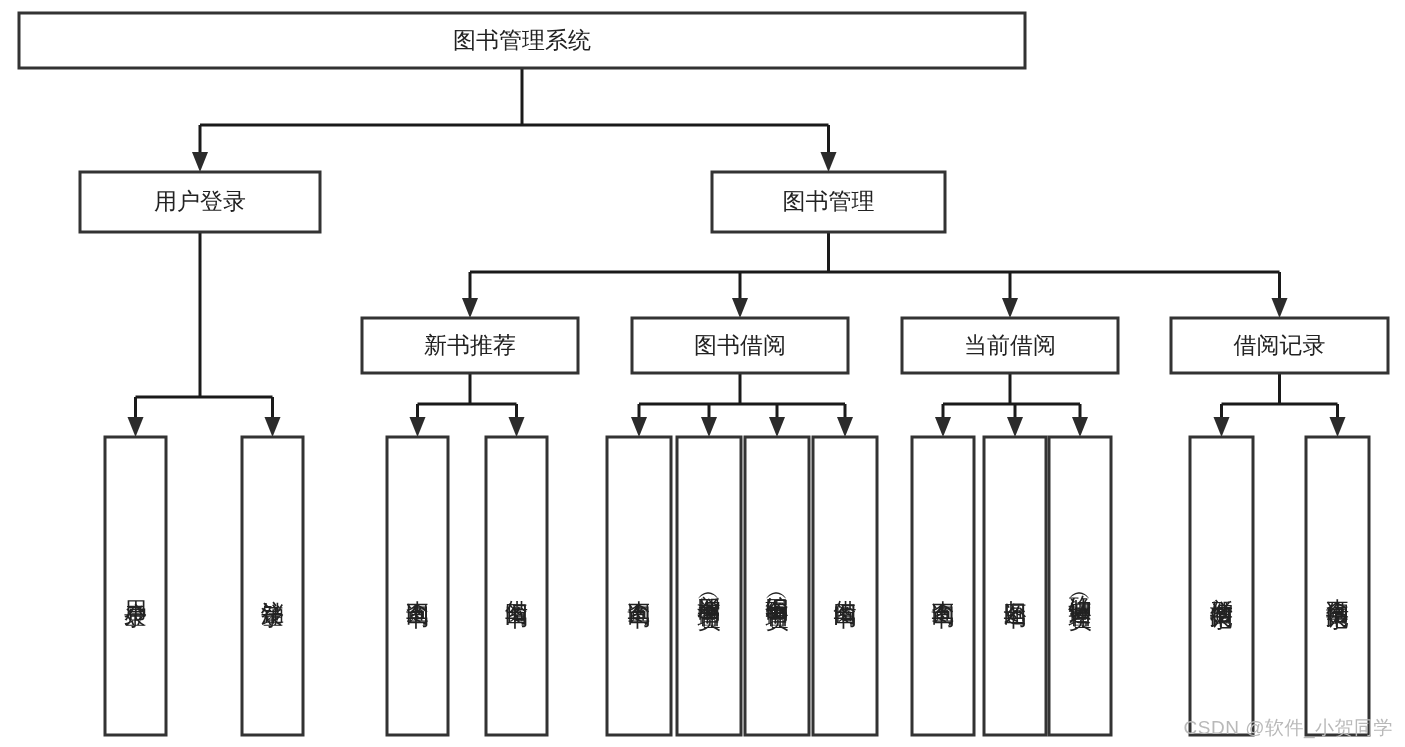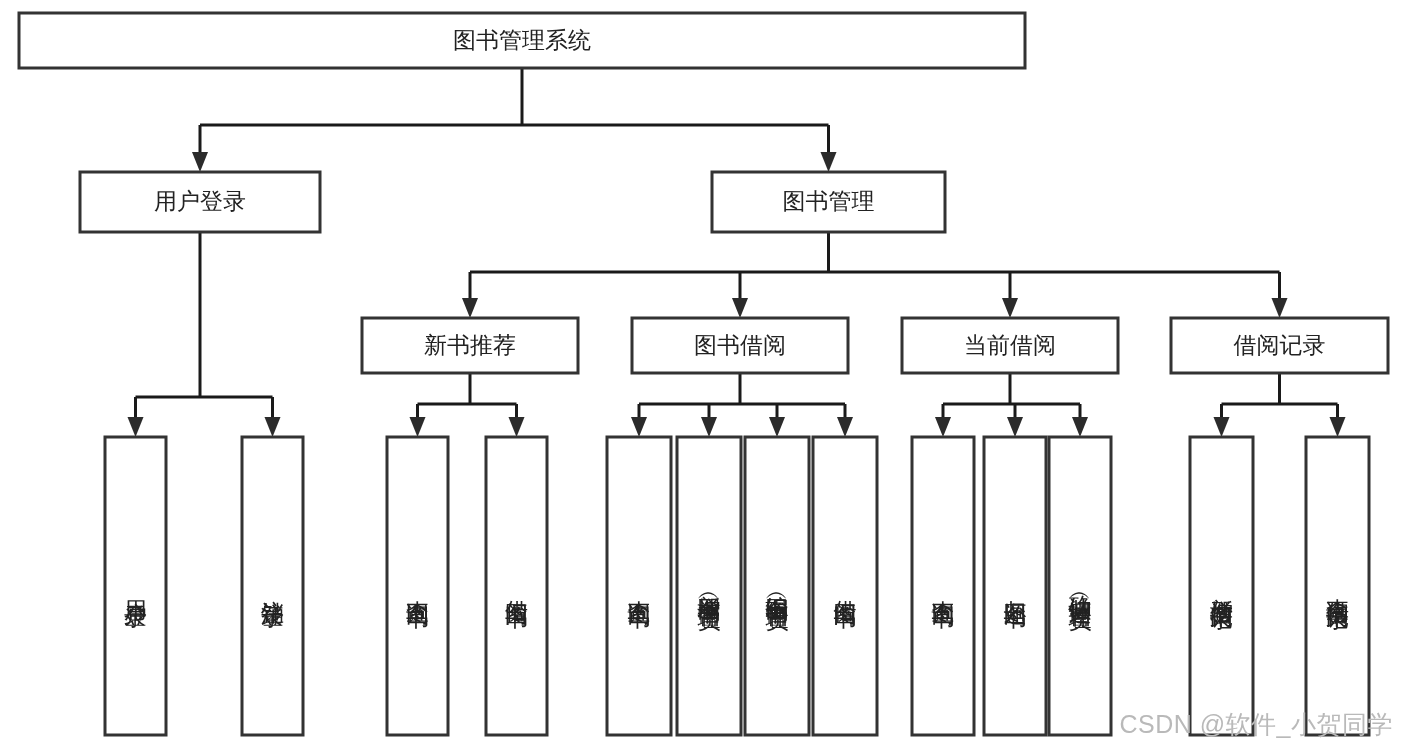--- a/index.html
+++ b/index.html
@@ -65,21 +65,21 @@
     color: #222222;
     letter-spacing: 2px;
     white-space: nowrap;
     text-align: center;
   }
   .watermark {
     position: absolute;
     right: 12px;
     bottom: 6px;
     font-family: "Liberation Sans", "DejaVu Sans", sans-serif;
-    font-size: 25px;
+    font-size: 19px;
     color: #b9b9b9;
     letter-spacing: 0.5px;
     user-select: none;
   }
 </style>
 </head>
 <body>
 
 <div id="diagram-root">
   <svg class="diagram-canvas" viewBox="0 0 1405 747">

